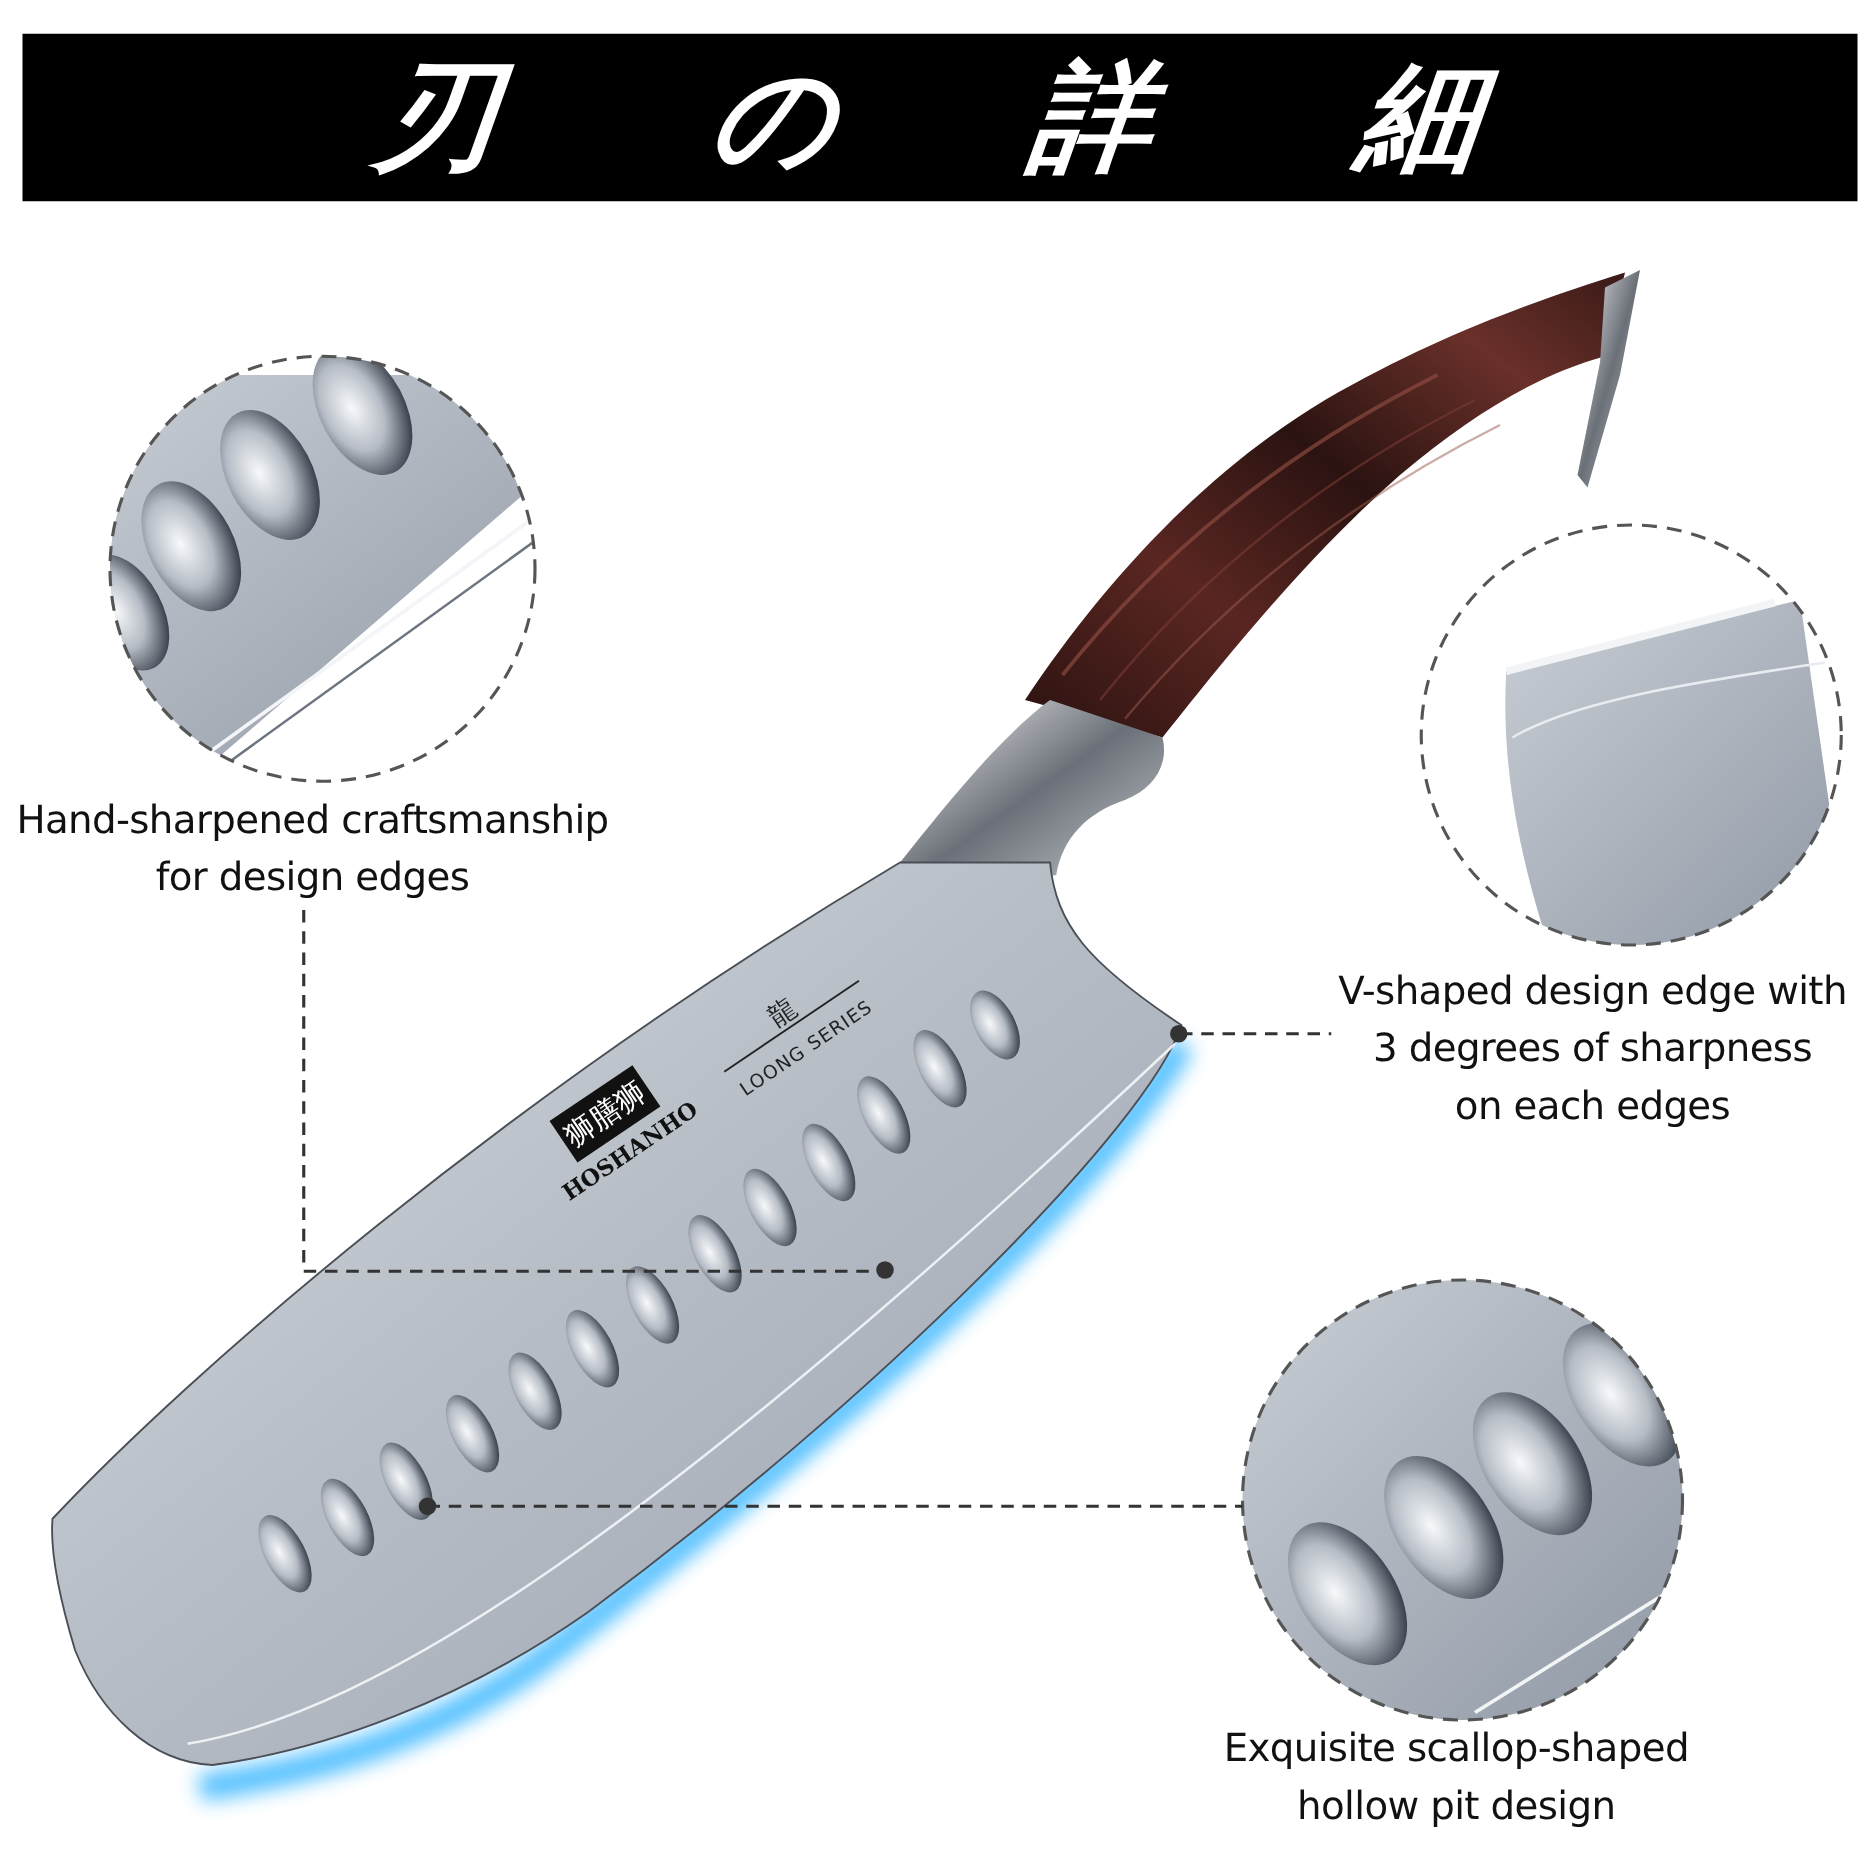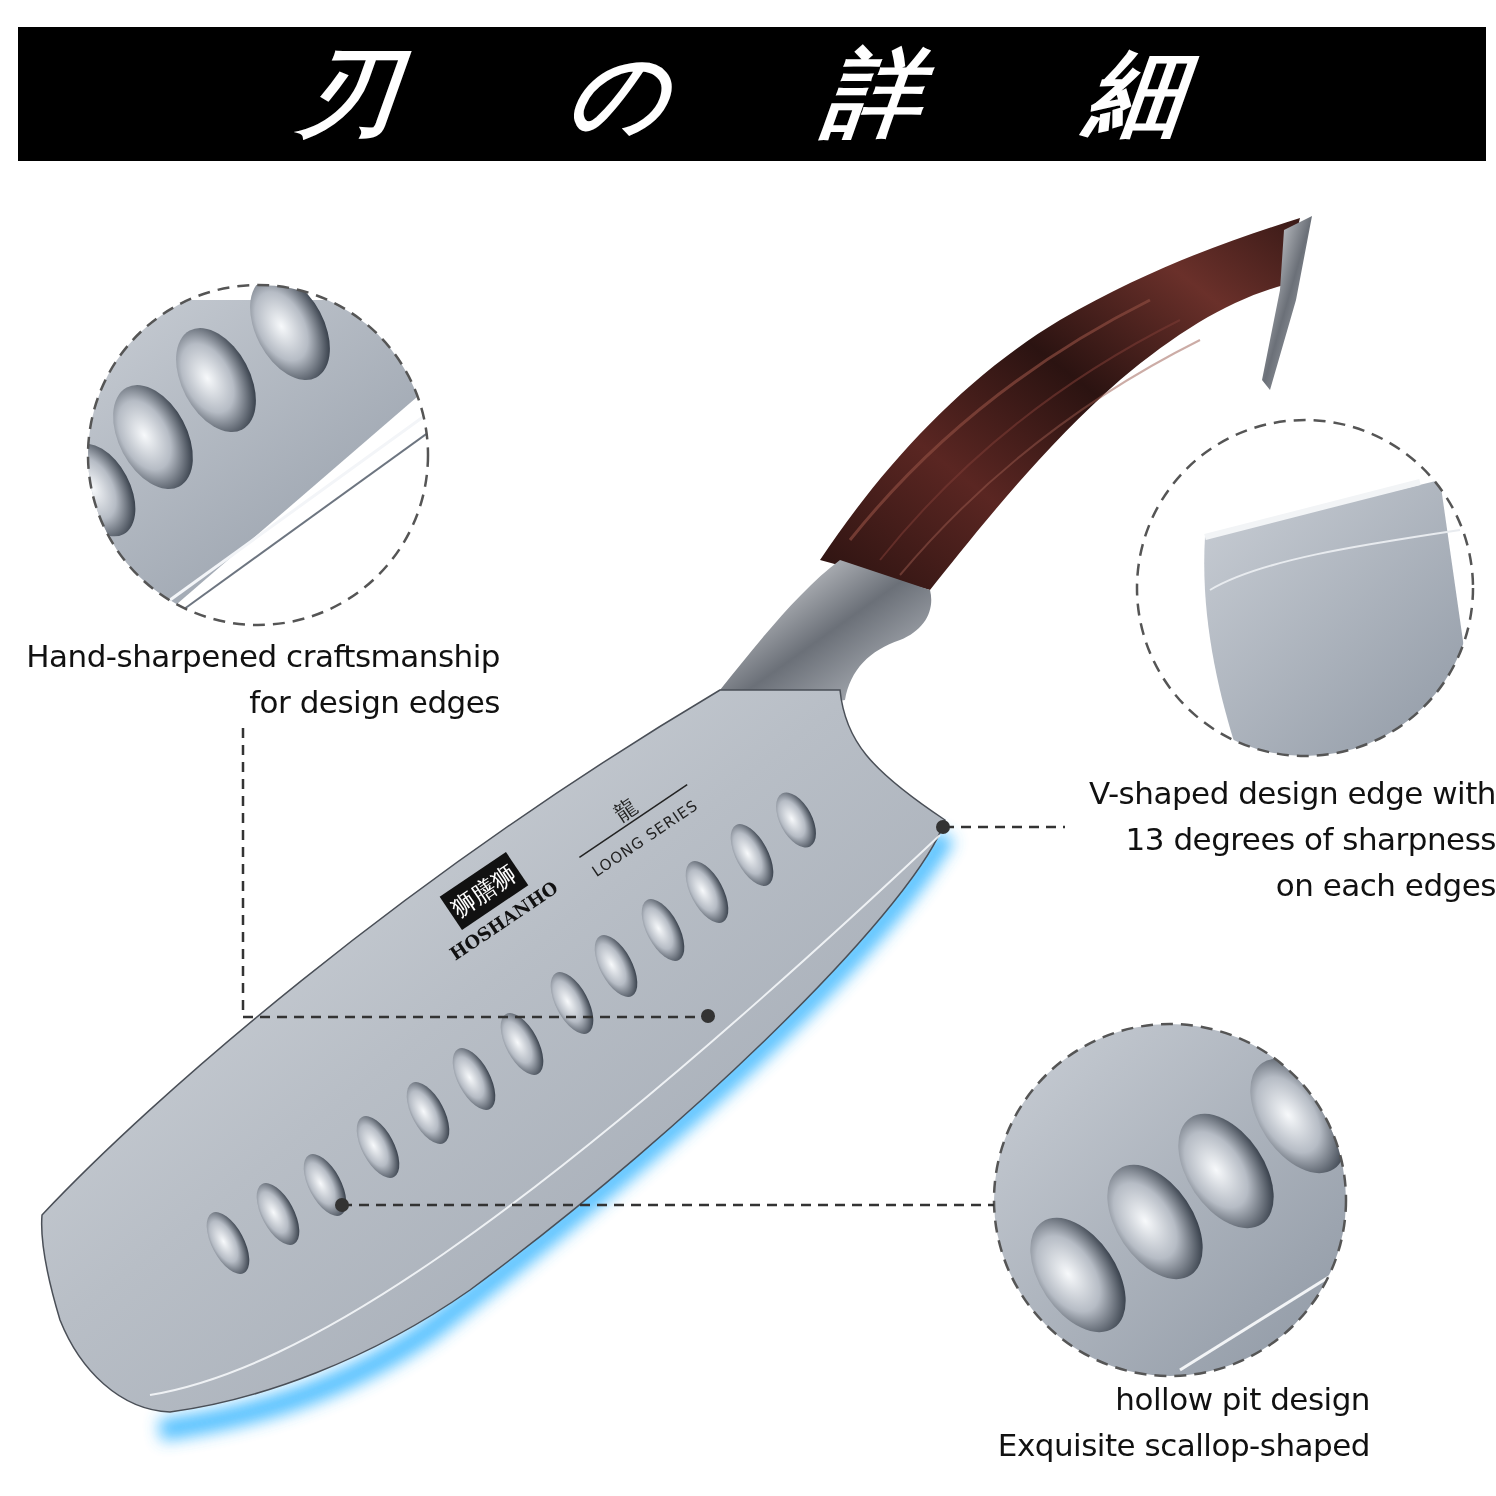--- a/index.html
+++ b/index.html
@@ -8,21 +8,21 @@
 
   .banner { position: absolute; left: 18px; top: 27px; width: 1468px; height: 134px; background: #000; }
   .banner-char { position: absolute; top: 16px; color: #fff; font-family: "DejaVu Serif", serif;
                  font-size: 96px; line-height: 100px; font-weight: bold; font-style: italic;
                  transform: skewX(-6deg); }
 
   .scene { position: absolute; left: 0; top: 0; width: 1496px; height: 1496px; }
 
   .callout-text { position: absolute; color: #111; font-size: 31px; line-height: 46px; text-align: center;
                   font-family: "DejaVu Sans", sans-serif; letter-spacing: -0.5px; }
-  .callout-text span { display: block; white-space: nowrap; text-align: right; }
+  .callout-text span { display: block; white-space: nowrap; }
 </style>
 </head>
 <body>
 
 <div class="banner">
   <span class="banner-char" style="left:284px">刃</span>
   <span class="banner-char" style="left:552px">の</span>
   <span class="banner-char" style="left:808px">詳</span>
   <span class="banner-char" style="left:1070px">細</span>
 </div>
@@ -161,20 +161,20 @@
   </g>
 </svg>
 
 <div class="callout-text" style="left:0px; top:633px; width:500px;">
   <span>Hand-sharpened craftsmanship</span>
   <span>for design edges</span>
 </div>
 
 <div class="callout-text" style="left:1052px; top:770px; width:444px;">
   <span>V-shaped design edge with</span>
-  <span>13 degrees of sharpness</span>
+  <span>3 degrees of sharpness</span>
   <span>on each edges</span>
 </div>
 
 <div class="callout-text" style="left:960px; top:1376px; width:410px;">
+  <span>Exquisite scallop-shaped</span>
   <span>hollow pit design</span>
-  <span>Exquisite scallop-shaped</span>
 </div>
 
 </body></html>

